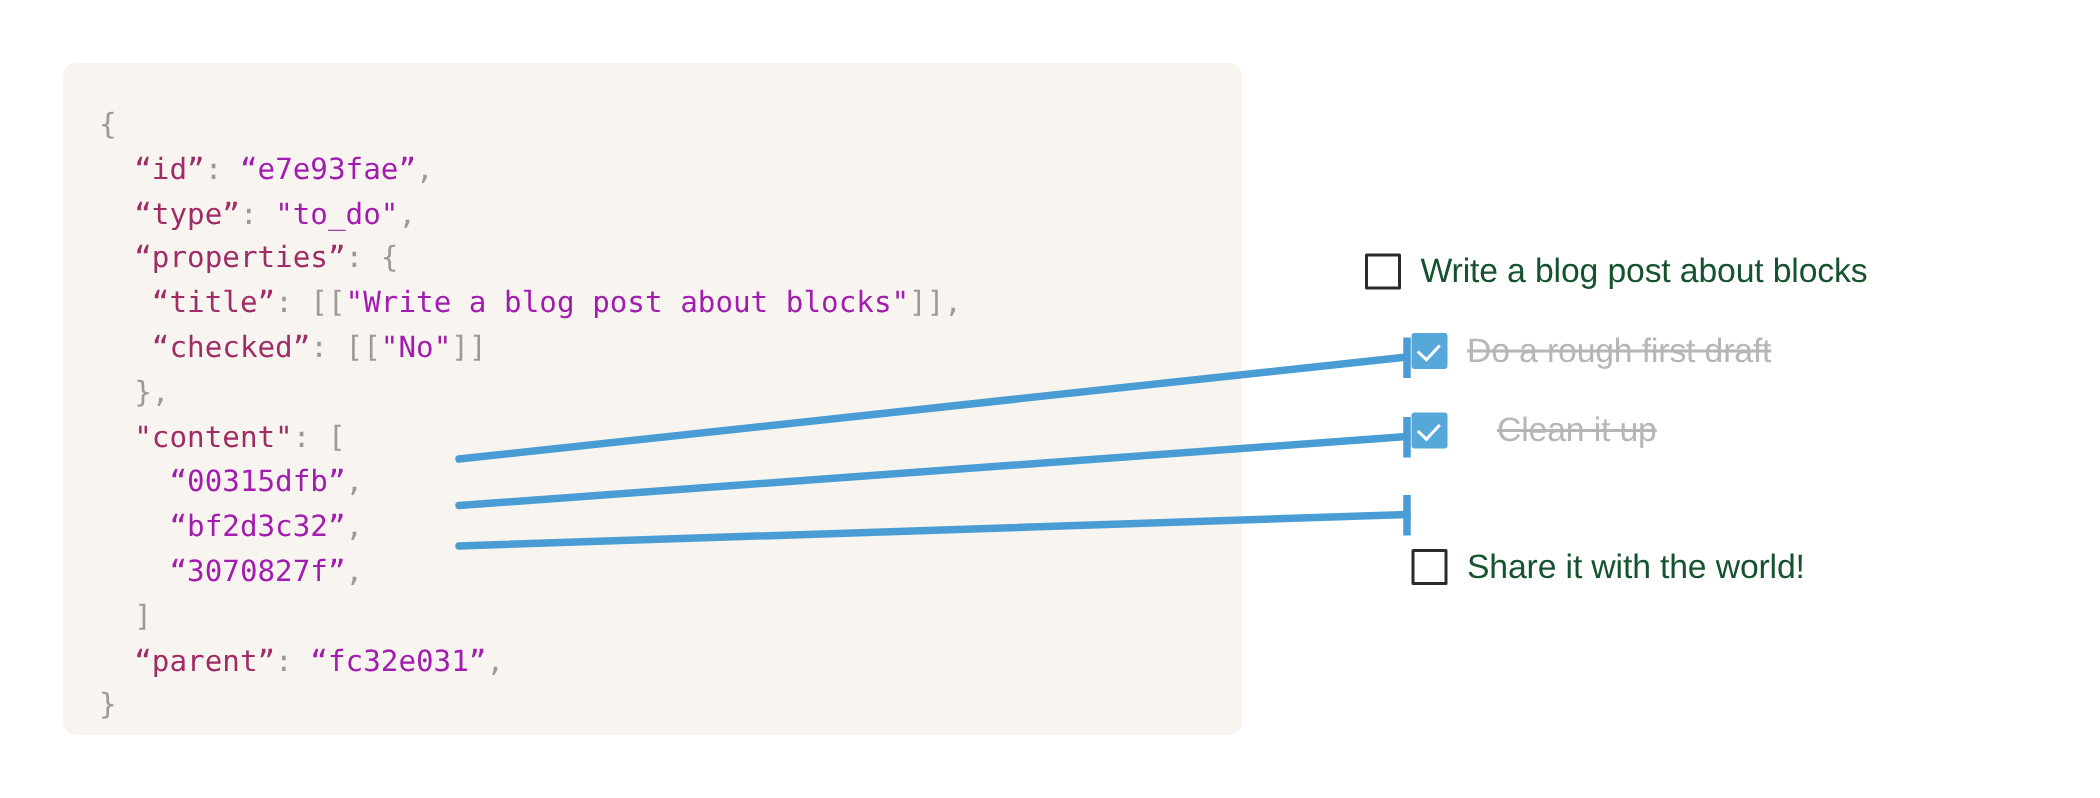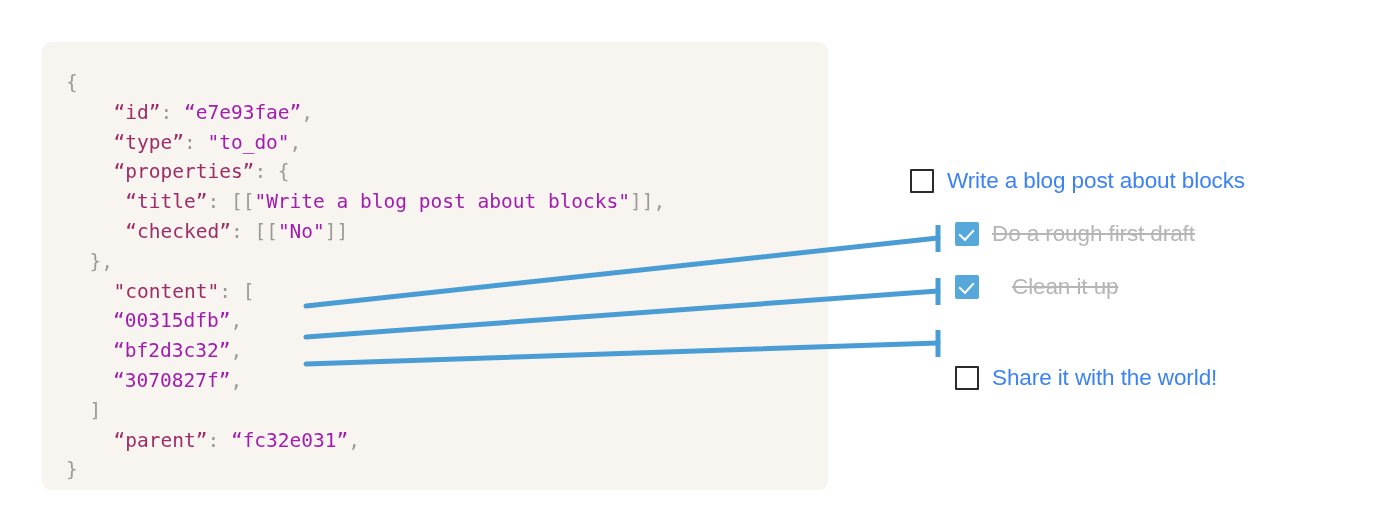--- a/index.html
+++ b/index.html
@@ -31,21 +31,21 @@
     position: absolute;
     left: 24px;
     top: 26px;
     font-family: "DejaVu Sans Mono", "Liberation Mono", monospace;
     font-size: 19.5px;
     line-height: 29.8px;
     white-space: pre;
     color: #8a8a85;
   }
   .code-line { white-space: pre; }
-  .tok-key   { color: #a02c66; margin-left: 24px; }
+  .tok-key   { color: #a02c66; }
   .tok-str   { color: #a21caf; }
   .tok-punc  { color: #9b9b96; }
 
   
   #leader-lines {
     position: absolute;
     left: 0;
     top: 0;
     width: 1400px;
     height: 532px;
@@ -59,21 +59,21 @@
     top: 166px;
     width: 470px;
   }
   .todo-row {
     position: absolute;
     display: flex;
     align-items: center;
     height: 30px;
   }
   .todo-row.level-0 { left: 5px; }
-  .todo-row.level-1 { left: 50px; }
+  .todo-row.level-1 { left: 36px; }
   .row-0 { top: 0px; }
   .row-1 { top: 53px; }
   .row-2 { top: 106px; gap: 20px; }
   .row-3 { top: 158px; margin-top: 39px; }
 
   .checkbox {
     width: 24px;
     height: 24px;
     box-sizing: border-box;
     flex: 0 0 auto;
@@ -97,21 +97,21 @@
     width: 7px;
     height: 12px;
     border: solid #ffffff;
     border-width: 0 2.8px 2.8px 0;
     transform: rotate(43deg);
   }
 
   .todo-label {
     margin-left: 13px;
     font-size: 22.5px;
-    color: #3b82f6;
+    color: #14532d;
     white-space: nowrap;
     letter-spacing: -0.1px;
   }
   .todo-label.done {
     color: #b6b6b6;
     text-decoration: line-through;
     text-decoration-thickness: 1.6px;
   }
 </style>
 </head>

